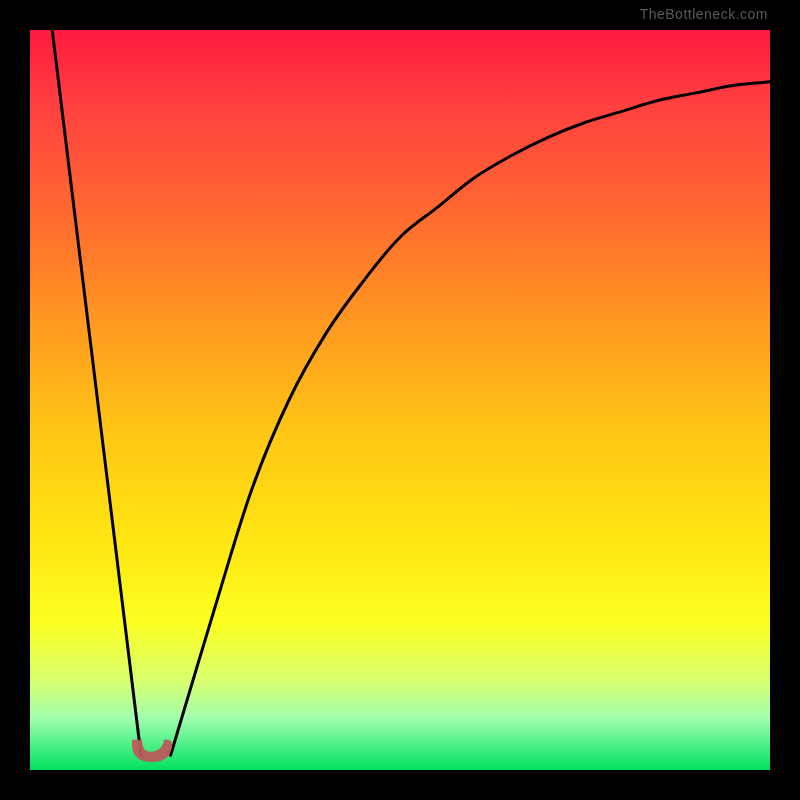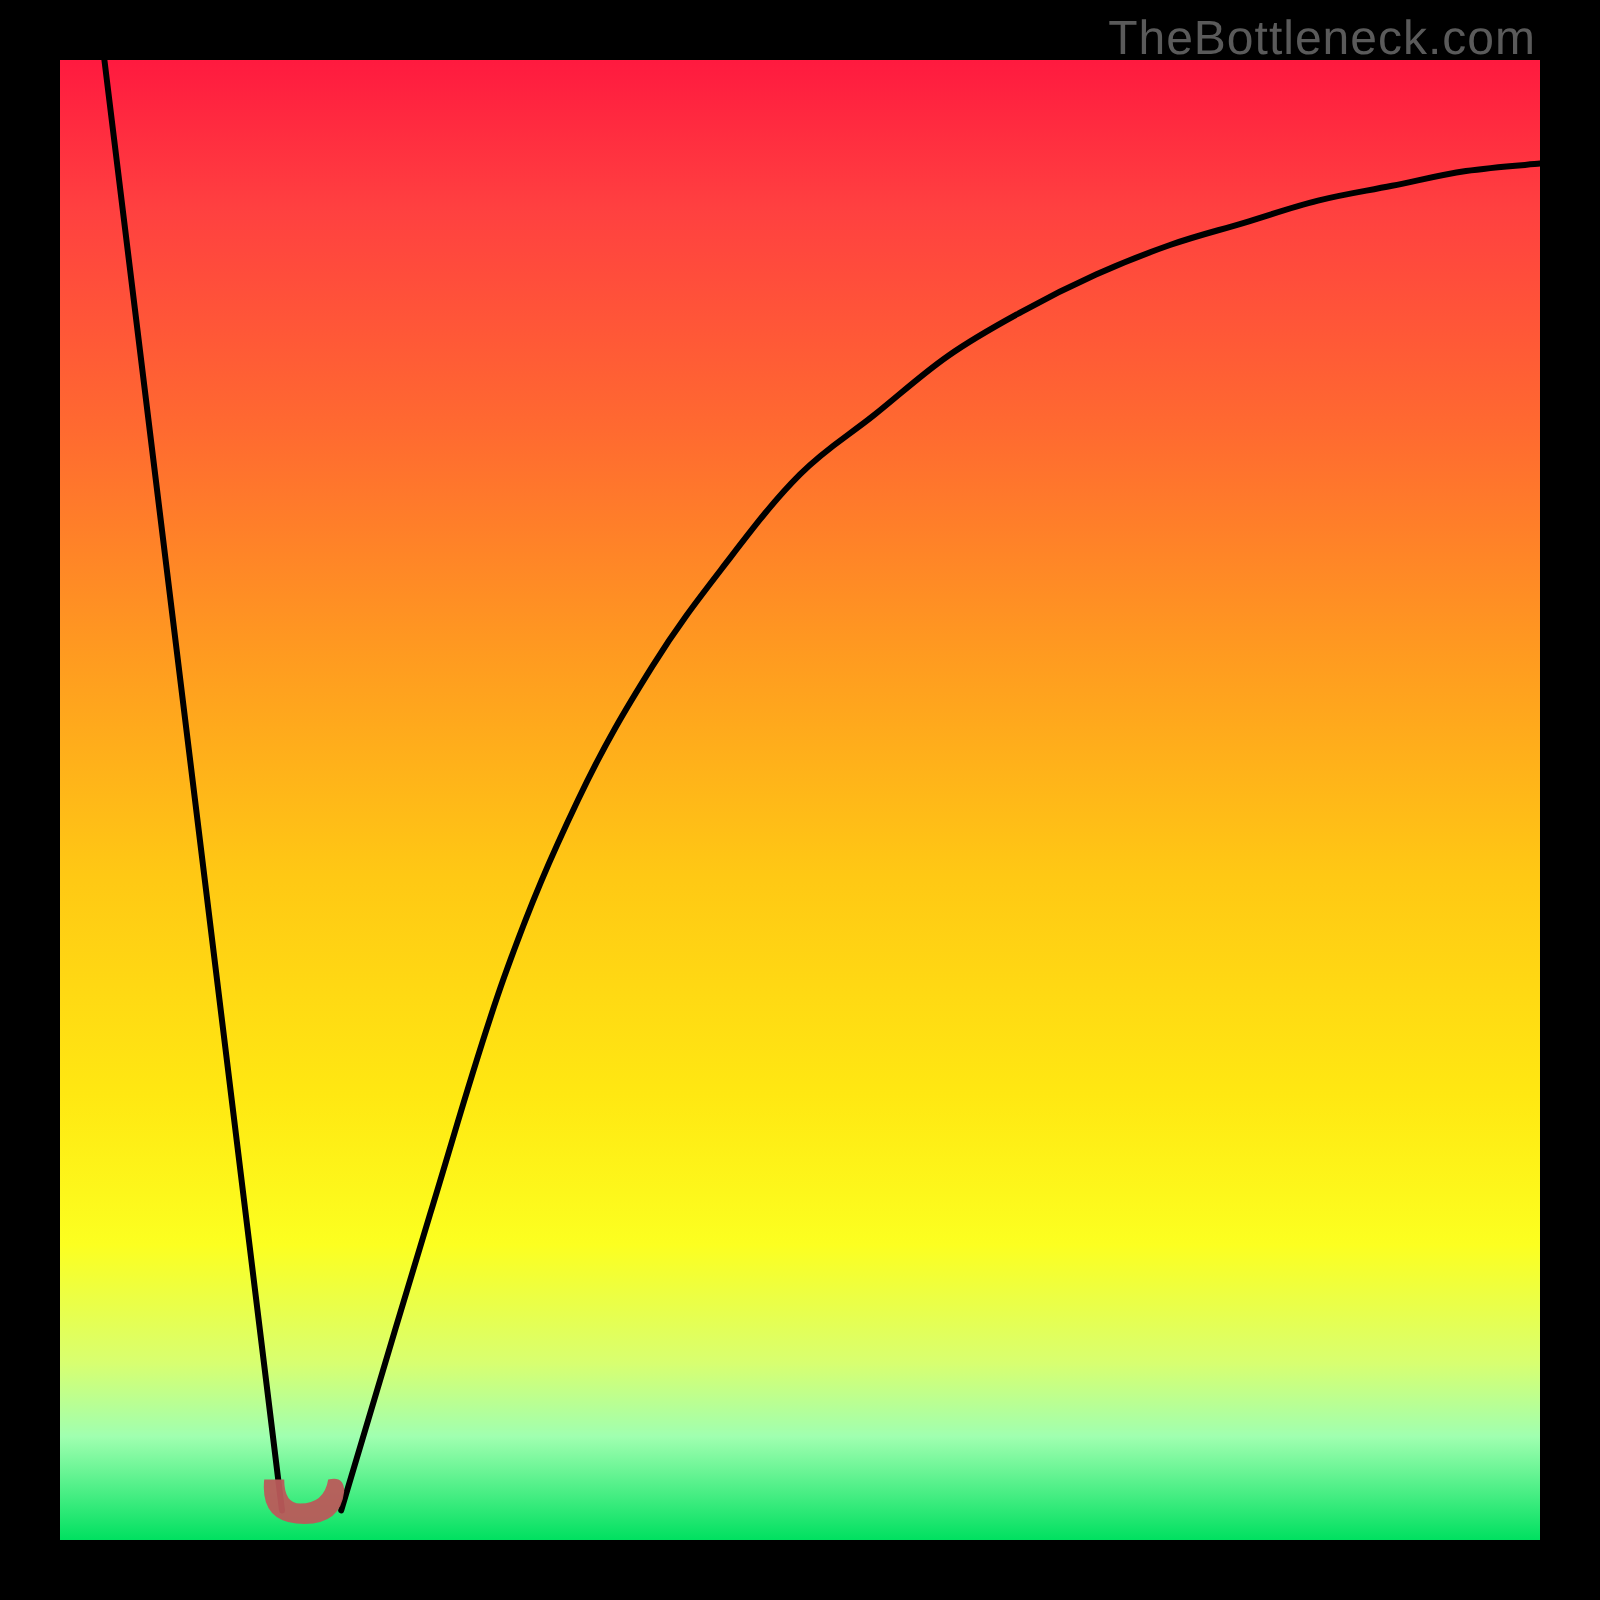--- a/index.html
+++ b/index.html
@@ -31,21 +31,21 @@
       #fcff20 80%,
       #d8ff70 88%,
       #a0ffb0 93%,
       #00e060 100%);
   }
   .watermark {
     position: absolute;
     top: 6px;
     right: 32px;
     font-family: Arial, Helvetica, sans-serif;
-    font-size: 24px;
+    font-size: 14px;
     color: #5a5a5a;
     letter-spacing: 0.5px;
     user-select: none;
   }
   svg.curve {
     position: absolute;
     left: 0;
     top: 0;
     width: 740px;
     height: 740px;

